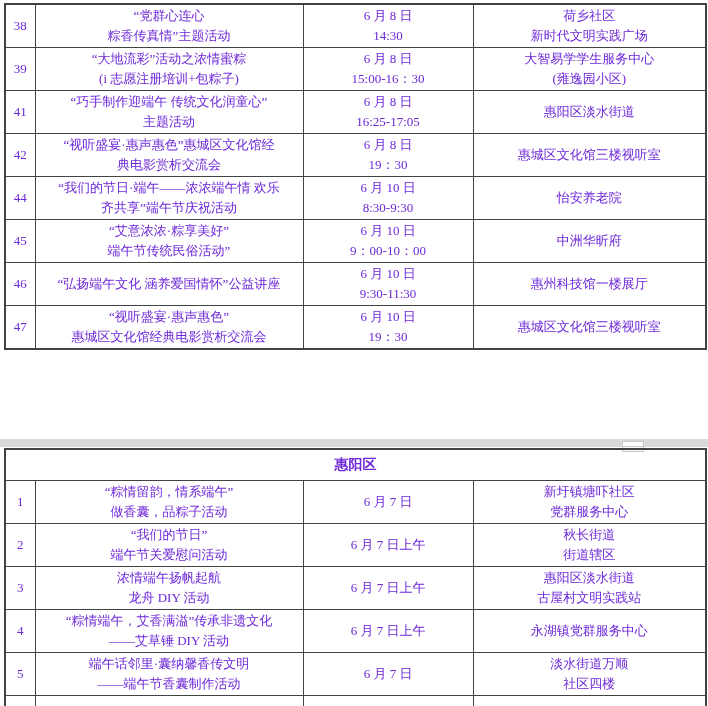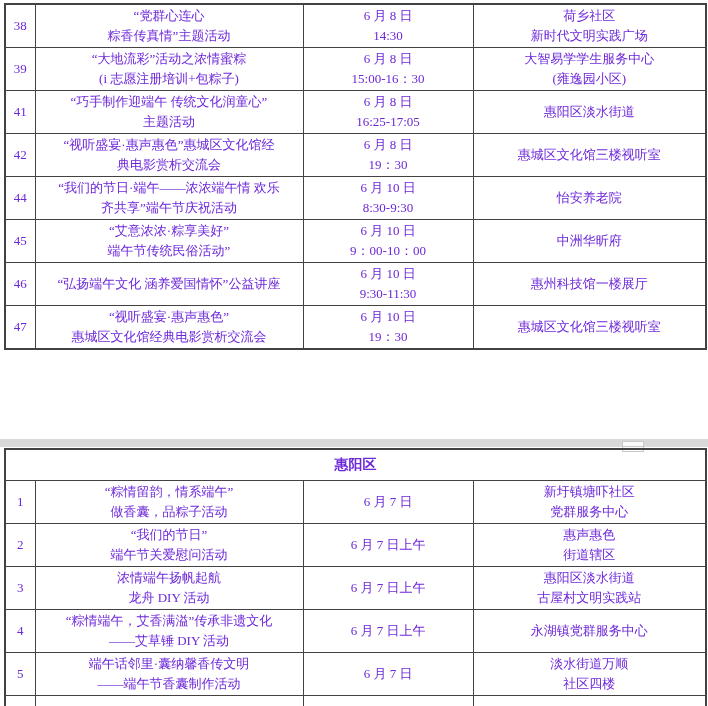--- a/index.html
+++ b/index.html
@@ -163,21 +163,21 @@
 做香囊，品粽子活动</td>
       <td>6 月 7 日</td>
       <td>新圩镇塘吓社区
 党群服务中心</td>
     </tr>
     <tr>
       <td>2</td>
       <td>“我们的节日”
 端午节关爱慰问活动</td>
       <td>6 月 7 日上午</td>
-      <td>惠声惠色
+      <td>秋长街道
 街道辖区</td>
     </tr>
     <tr>
       <td>3</td>
       <td>浓情端午扬帆起航
 龙舟 DIY 活动</td>
       <td>6 月 7 日上午</td>
       <td>惠阳区淡水街道
 古屋村文明实践站</td>
     </tr>

